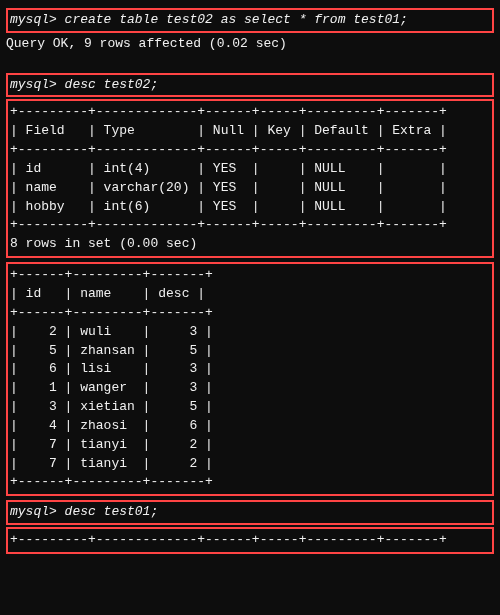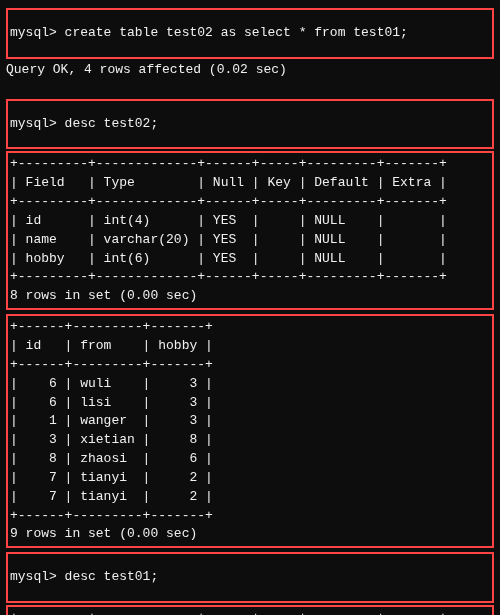--- a/index.html
+++ b/index.html
@@ -23,67 +23,68 @@
     .cmd-line {
       color: #f0f0f0;
     }
     .result-line {
       color: #f0f0f0;
     }
     .section-cmd {
       border: 2px solid #ff4444;
       display: block;
       margin-bottom: 2px;
-      padding: 14px 2px;
+      padding: 1px 2px;
+      font-style: italic;
     }
     .section-table {
       border: 2px solid #ff4444;
       display: block;
       margin-bottom: 4px;
       padding: 2px 2px;
     }
   </style>
 </head>
 <body>
 
 <div class="terminal">
 
   <span class="section-cmd">
     <span class="line cmd-line">mysql&gt; create table test02 as select * from test01;</span>
   </span>
-  <span class="line result-line">Query OK, 4 rows affected (0.02 sec)</span>
+  <span class="line result-line">Query OK, 9 rows affected (0.02 sec)</span>
   <span class="line">&nbsp;</span>
 
   <span class="section-cmd">
     <span class="line cmd-line">mysql&gt; desc test02;</span>
   </span>
   <div class="section-table">
     <span class="line">+---------+-------------+------+-----+---------+-------+</span>
     <span class="line">| Field   | Type        | Null | Key | Default | Extra |</span>
     <span class="line">+---------+-------------+------+-----+---------+-------+</span>
     <span class="line">| id      | int(4)      | YES  |     | NULL    |       |</span>
     <span class="line">| name    | varchar(20) | YES  |     | NULL    |       |</span>
     <span class="line">| hobby   | int(6)      | YES  |     | NULL    |       |</span>
     <span class="line">+---------+-------------+------+-----+---------+-------+</span>
     <span class="line">8 rows in set (0.00 sec)</span>
   </div>
 
   <div class="section-table">
     <span class="line">+------+---------+-------+</span>
-    <span class="line">| id   | from    | hobby |</span>
+    <span class="line">| id   | name    | desc |</span>
     <span class="line">+------+---------+-------+</span>
-    <span class="line">|    6 | wuli    |     3 |</span>
+    <span class="line">|    2 | wuli    |     3 |</span>
+    <span class="line">|    5 | zhansan |     5 |</span>
     <span class="line">|    6 | lisi    |     3 |</span>
     <span class="line">|    1 | wanger  |     3 |</span>
-    <span class="line">|    3 | xietian |     8 |</span>
-    <span class="line">|    8 | zhaosi  |     6 |</span>
+    <span class="line">|    3 | xietian |     5 |</span>
+    <span class="line">|    4 | zhaosi  |     6 |</span>
     <span class="line">|    7 | tianyi  |     2 |</span>
     <span class="line">|    7 | tianyi  |     2 |</span>
     <span class="line">+------+---------+-------+</span>
-    <span class="line">9 rows in set (0.00 sec)</span>
   </div>
 
   <span class="section-cmd">
     <span class="line cmd-line">mysql&gt; desc test01;</span>
   </span>
   <div class="section-table">
     <span class="line">+---------+-------------+------+-----+---------+-------+</span>
 
   </div>
 

